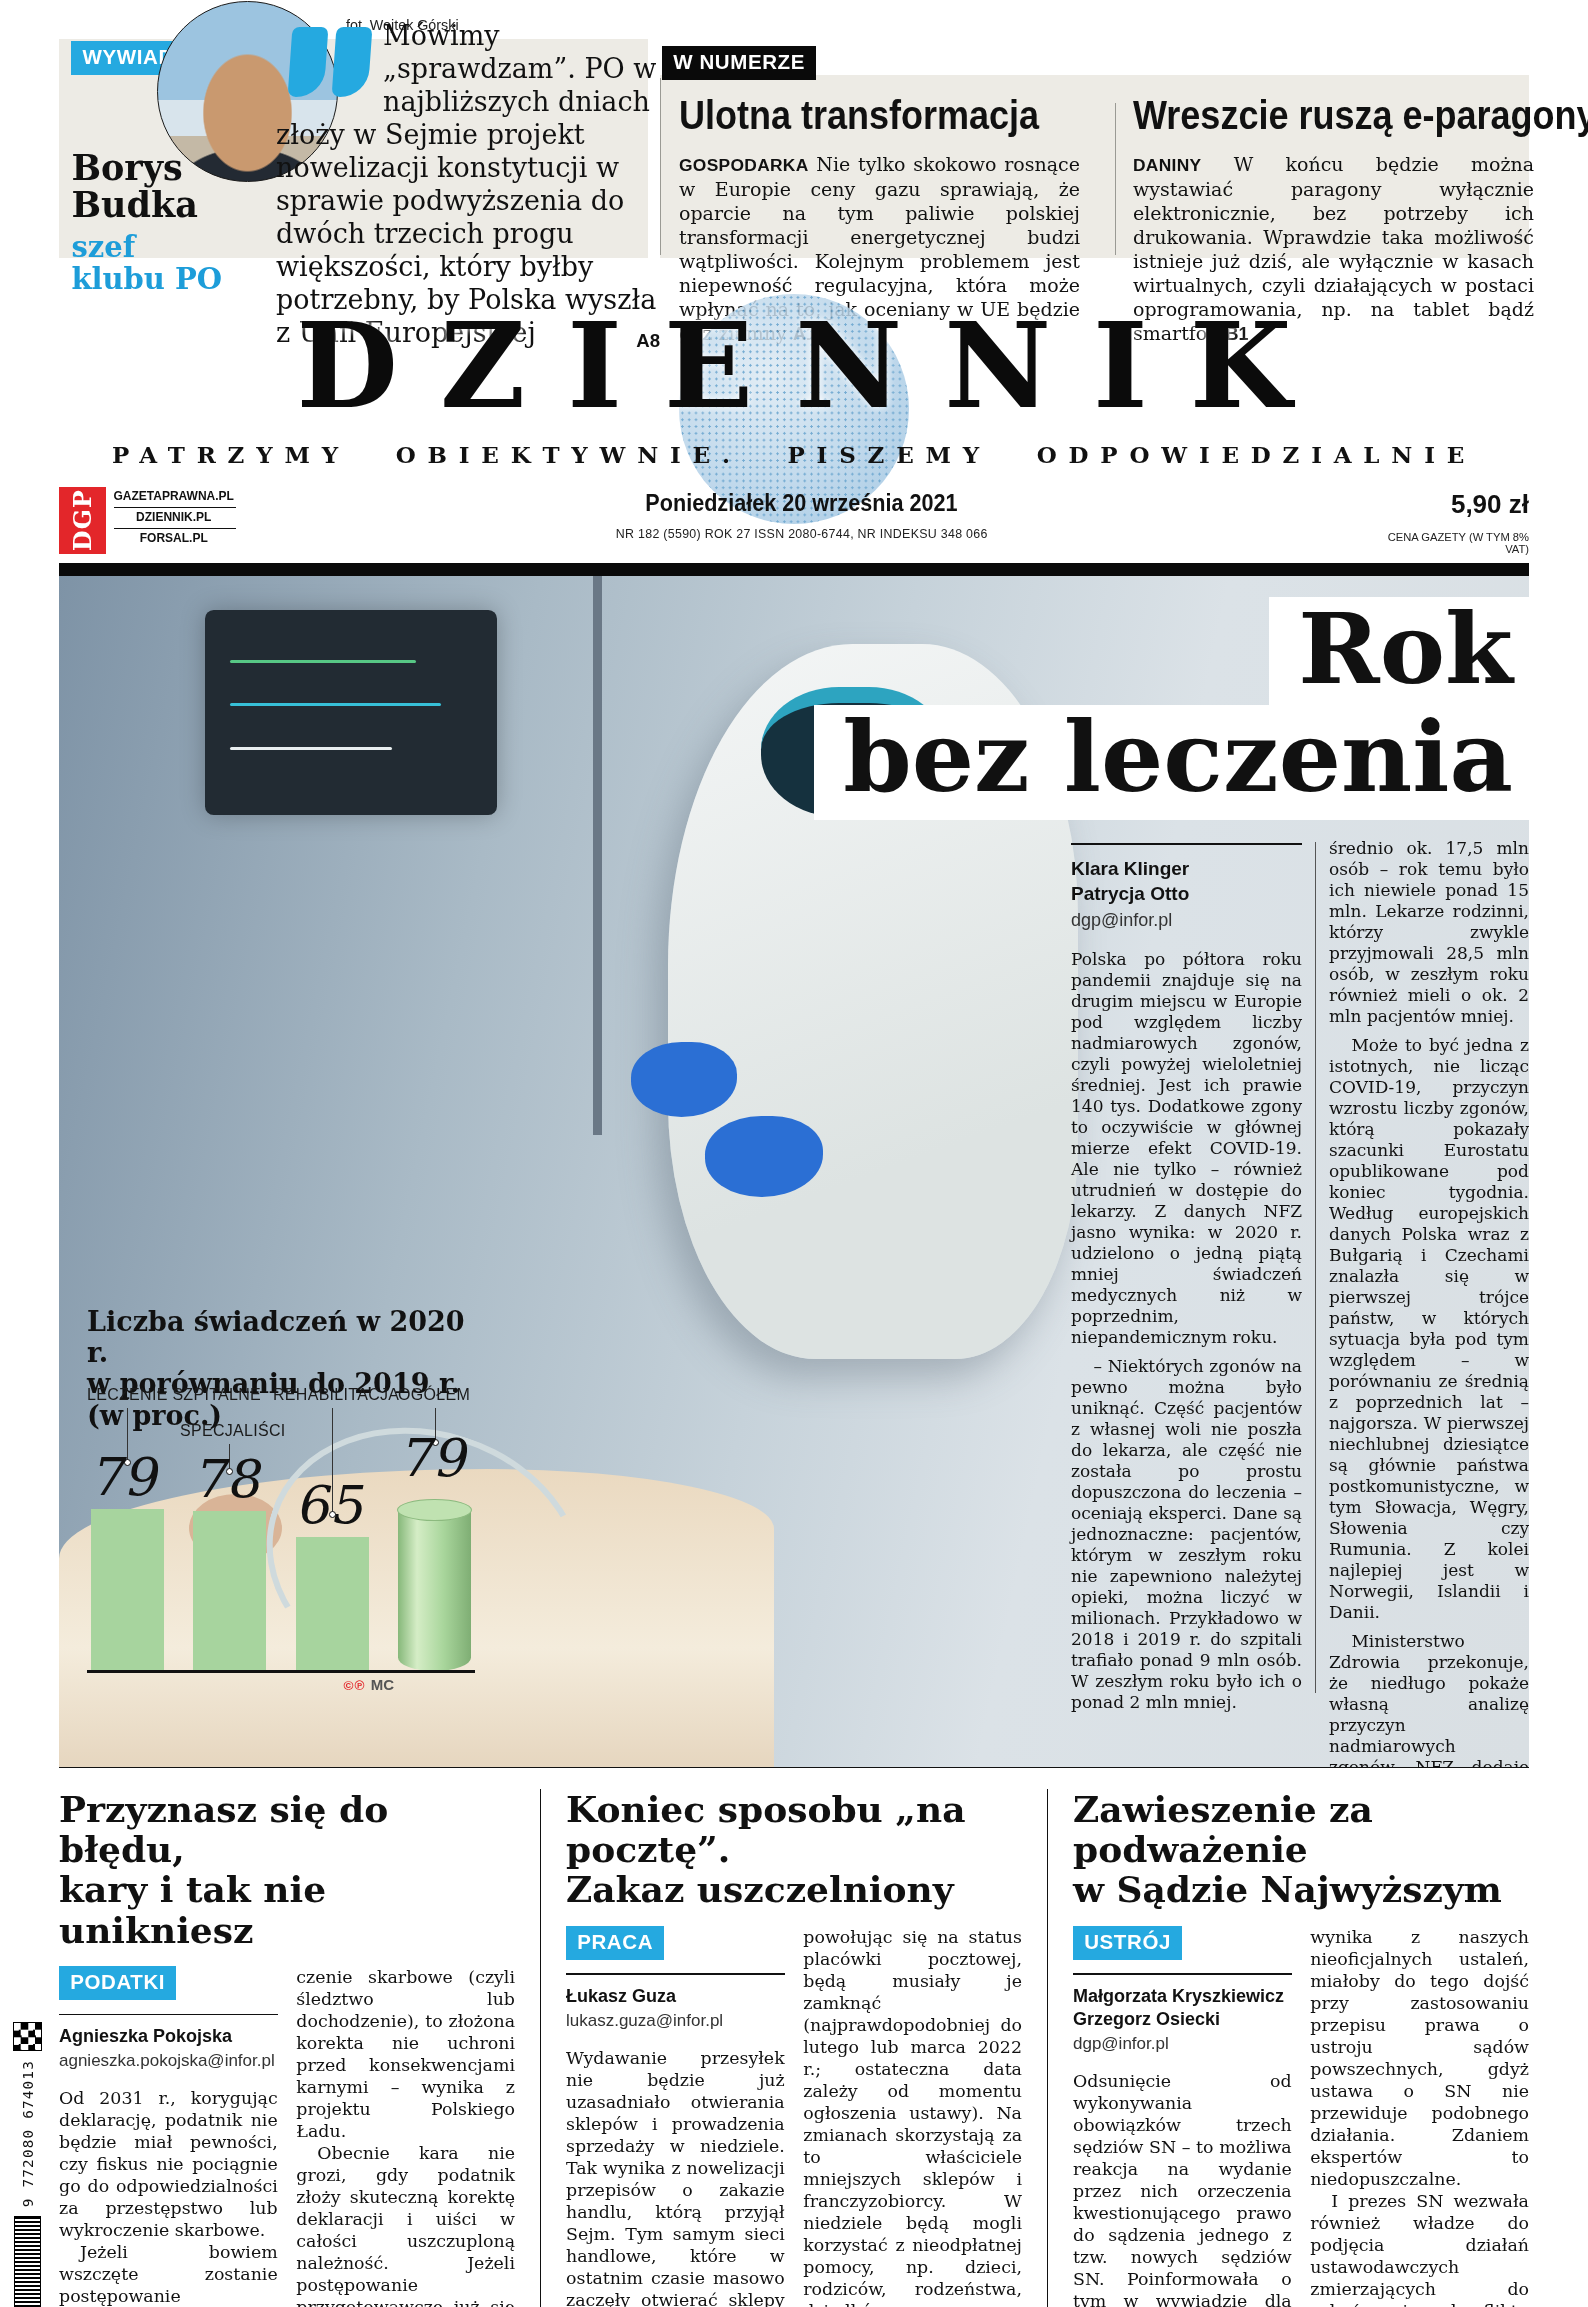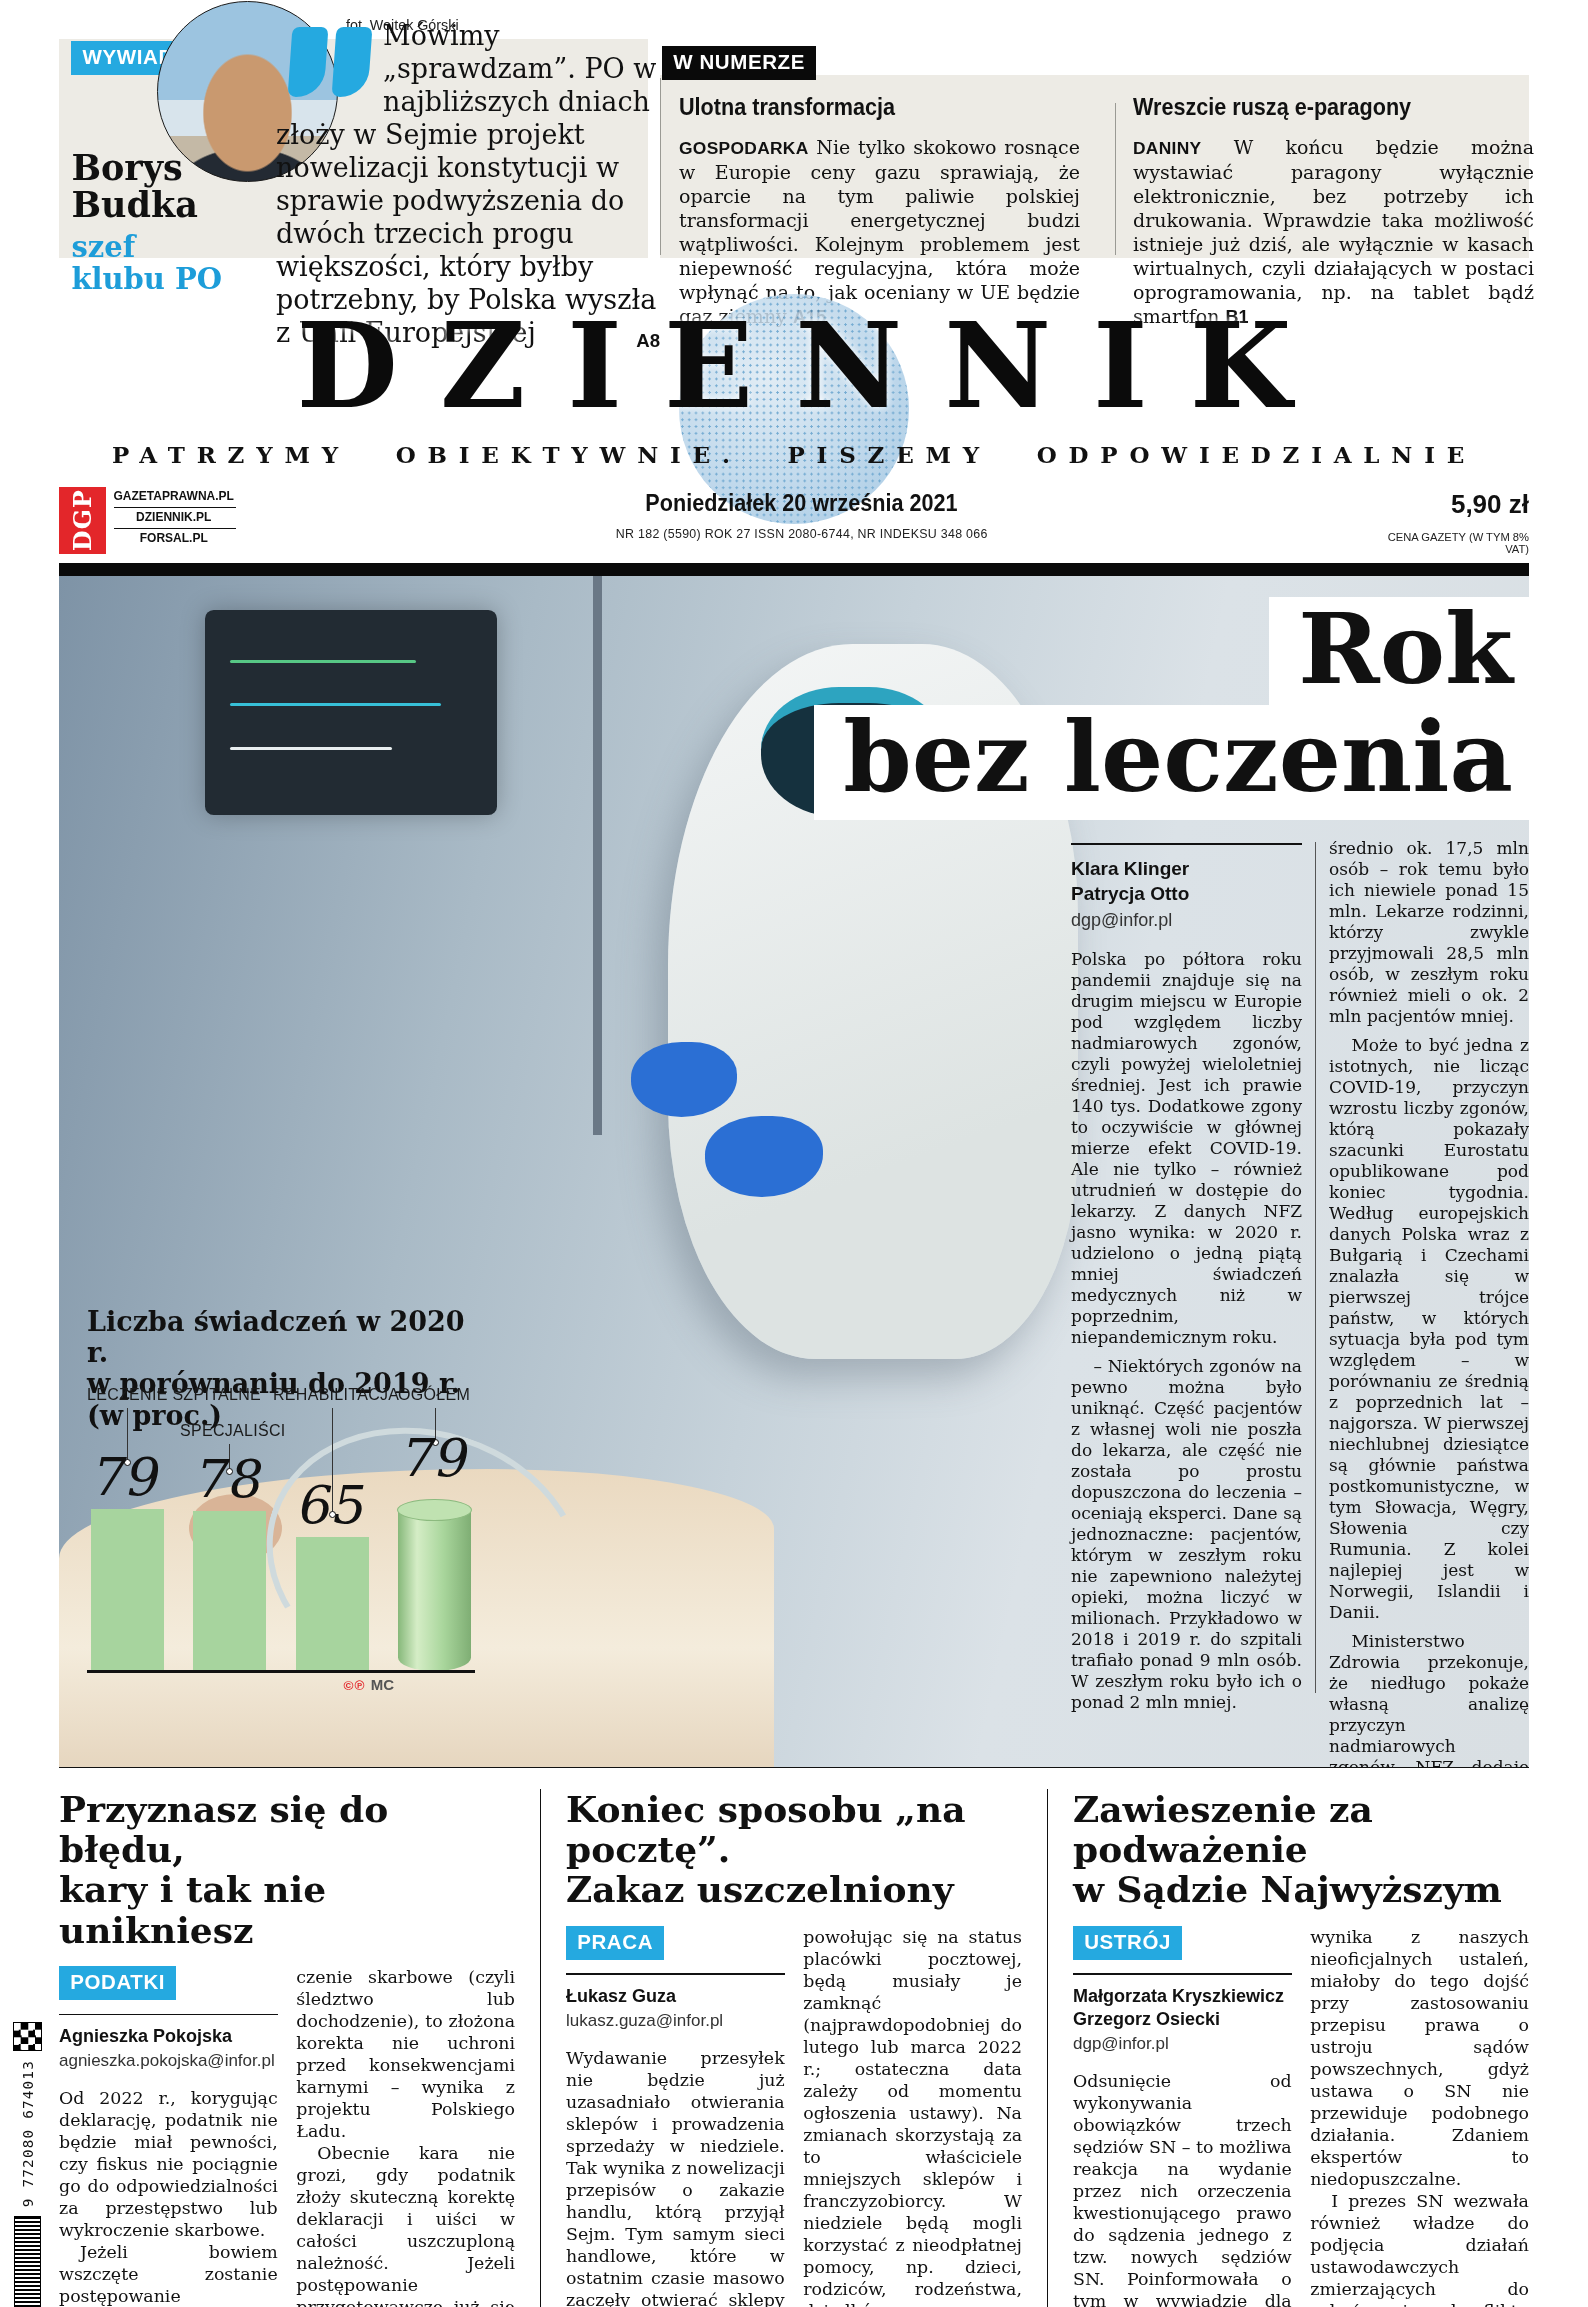--- a/index.html
+++ b/index.html
@@ -25,21 +25,21 @@
   .interview-name { position:absolute; left:12.4px; top:149px; width:155px; font-weight:bold; font-size:35px; line-height:1.07; }
   .interview-role { position:absolute; left:12.4px; top:231px; width:155px; font-weight:bold; font-size:29px; line-height:1.12; color:#1d9dd9; }
   .quote-box { position:absolute; left:217px; top:18.6px; width:384px; font-size:27px; line-height:33px; }
   .qmark { float:left; width:107px; height:76px; padding:8.7px 0 0 13.7px; }
   .qmark i { display:inline-block; width:36px; height:70px; background:#25a9e0; border-radius:7.5px 7.5px 29px 8.7px; transform:skewX(-4deg); margin-right:8.7px; }
   .quote-ref { font-family:"Liberation Sans", sans-serif; font-weight:bold; font-size:18.6px; float:right; margin-top:8.7px; }
   .wnum-badge { position:absolute; left:603px; top:46px; }
   .wn-article { position:absolute; top:93px; width:401px; }
   .wn-a1 { left:620px; } .wn-a2 { left:1074px; }
   .wn-divider { position:absolute; left:1056px; top:103px; width:1.2px; height:152px; background:#9a9a94; }
-  .wn-title { font-family:"Liberation Sans", sans-serif; font-weight:bold; font-size:24px; margin-bottom:13.7px; }
+  .wn-title { font-family:"Liberation Sans", sans-serif; font-weight:bold; font-size:40px; margin-bottom:13.7px; }
   .wn-text { font-size:19px; line-height:24px; text-align:justify; }
   .kicker { font-family:"Liberation Sans", sans-serif; font-weight:bold; font-size:17.4px; letter-spacing:0.3px; }
   .wn-ref { font-family:"Liberation Sans", sans-serif; font-weight:bold; font-size:18px; }
 
   
   .masthead { position:relative; text-align:center; padding-top:25px; }
   .globe { position:absolute; left:50%; top:11.2px; transform:translateX(-50%); width:230px; height:230px; border-radius:50%;
       background: radial-gradient(#5e9ecb 1px, rgba(0,0,0,0) 1.2px), radial-gradient(circle at 38% 35%, #ddeaf4, #a9cbe5 75%);
       background-size:6.8px 6.8px, cover; opacity:.85; }
   .mast1, .mast2 { position:relative; display:block; font-weight:bold; color:#0b0b0b; font-size:117px; line-height:1.0; text-shadow:0 0 8.7px #fff; }
@@ -284,21 +284,21 @@
         <div class="b-headline">
           <span>Przyznasz się do błędu,</span><br><span>kary i tak nie unikniesz</span>
         </div>
         <div class="b-cols">
           <div class="b-col">
             <span class="badge">PODATKI</span>
             <div class="b-byline-rule"></div>
             <div class="b-name">Agnieszka Pokojska</div>
             <div class="b-mail">agnieszka.pokojska@infor.pl</div>
             <div class="b-body">
-              <p>Od 2022 r., korygując deklarację, podatnik nie będzie miał pewności, czy fiskus nie pociągnie go do odpowiedzialności za przestępstwo lub wykroczenie skarbowe.</p>
+              <p>Od 2031 r., korygując deklarację, podatnik nie będzie miał pewności, czy fiskus nie pociągnie go do odpowiedzialności za przestępstwo lub wykroczenie skarbowe.</p>
               <p>Jeżeli bowiem wszczęte zostanie postępowanie przygotowawcze w sprawie o przestępstwo lub wykro-</p>
             </div>
           </div>
           <div class="b-col">
             <p>czenie skarbowe (czyli śledztwo lub dochodzenie), to złożona korekta nie uchroni przed konsekwencjami karnymi – wynika z projektu Polskiego Ładu.</p>
             <p><span>Obecnie kara nie grozi, gdy podatnik złoży skuteczną korektę deklaracji i uiści w całości uszczuploną należność. Jeżeli postępowanie przygotowawcze już się toczy, to po złożeniu przez podatnika korekty jest ono umarzane.</span> </p>
           </div>
         </div>
       </div>
 

